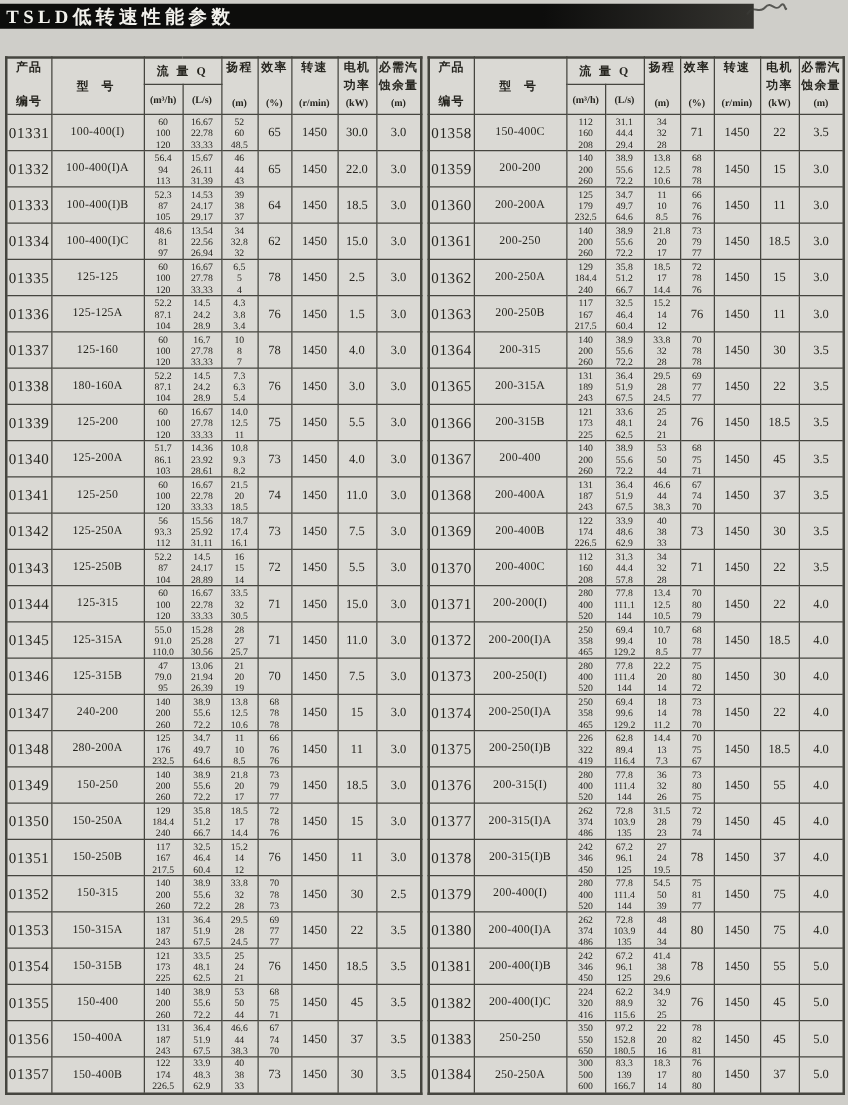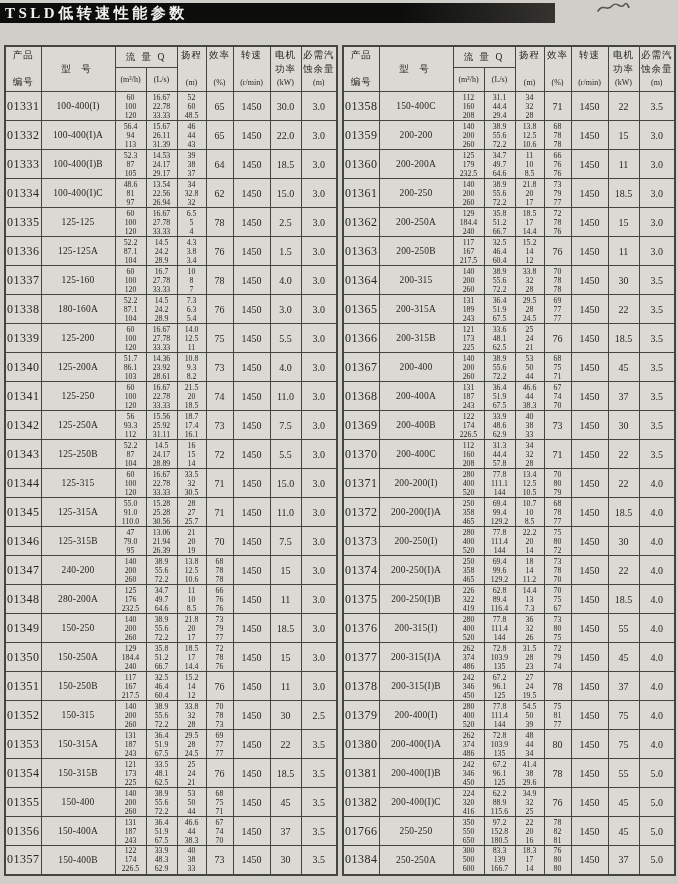--- a/index.html
+++ b/index.html
@@ -2,21 +2,21 @@
 <html style="--page_bg: #cfcec9; --banner_bg: #0d0d0c; --banner_text: #f2f1ec; --cell_bg: #dad9d4; --border: #45453f; --ink: #26251f;"><head>
 <meta charset="utf-8">
 <style>
   html,body{margin:0;padding:0}
   body{
     width:678px;height:884px;position:relative;overflow:hidden;
     background:var(--page_bg,#cfcec9);
     font-family:"Liberation Serif","DejaVu Serif",serif;
   }
   .banner{
-    position:absolute;left:0;top:3px;width:555px;height:20px;
+    position:absolute;left:0;top:3px;width:603px;height:20px;
     background:linear-gradient(90deg,var(--banner_bg,#0d0d0c) 0%,var(--banner_bg,#0d0d0c) 72%,#34332f 100%);
     display:flex;align-items:center;
   }
   .banner .t{
     color:var(--banner_text,#f2f1ec);
     font-size:15px;font-weight:bold;letter-spacing:3.5px;
     padding-left:5px;white-space:nowrap;
   }
   .scribble{position:absolute;right:48px;top:1px;opacity:.8}
   .tbl{
@@ -25,21 +25,21 @@
     background:var(--cell_bg,#dad9d4);
     border:2px solid var(--border,#45453f);
   }
   #tbl0{left:4px}
   #tbl1{left:342px}
   .tbl th,.tbl td{
     border:1px solid var(--border,#45453f);
     padding:0;text-align:center;vertical-align:middle;
     color:var(--ink,#26251f);
   }
-  thead th{font-weight:normal;height:21px}
+  thead th{font-weight:bold;height:21px}
   .vsplit{display:flex;flex-direction:column;justify-content:space-between;height:100%;padding:3px 0;box-sizing:border-box}
   .hline{font-size:9.5px;line-height:11px;letter-spacing:1px}
   .hline.unit{font-size:8px;letter-spacing:0}
   .h-single{font-size:9.5px;letter-spacing:4px}
   .h-flow{font-size:9.5px;letter-spacing:2px;height:20px}
   .h-funit{font-size:8px;height:23px}
   tbody tr{height:29px}
   .c-id{font-size:12px;letter-spacing:.5px}
   .c-model{font-size:9.5px;text-align:left;padding-left:7px;letter-spacing:.2px}
   .c-num{font-size:7.8px;line-height:9px;white-space:pre-line}
@@ -1106,21 +1106,21 @@
 115.6</td>
         <td class="c-num">34.9
 32
 25</td>
         <td class="c-one">76</td>
         <td class="c-one">1450</td>
         <td class="c-one">45</td>
         <td class="c-one">5.0</td>
       </tr>
       <tr>
-        <td class="c-id">01766</td>
+        <td class="c-id">01383</td>
         <td class="c-model">250-250</td>
         <td class="c-num">350
 550
 650</td>
         <td class="c-num">97.2
 152.8
 180.5</td>
         <td class="c-num">22
 20
 16</td>

